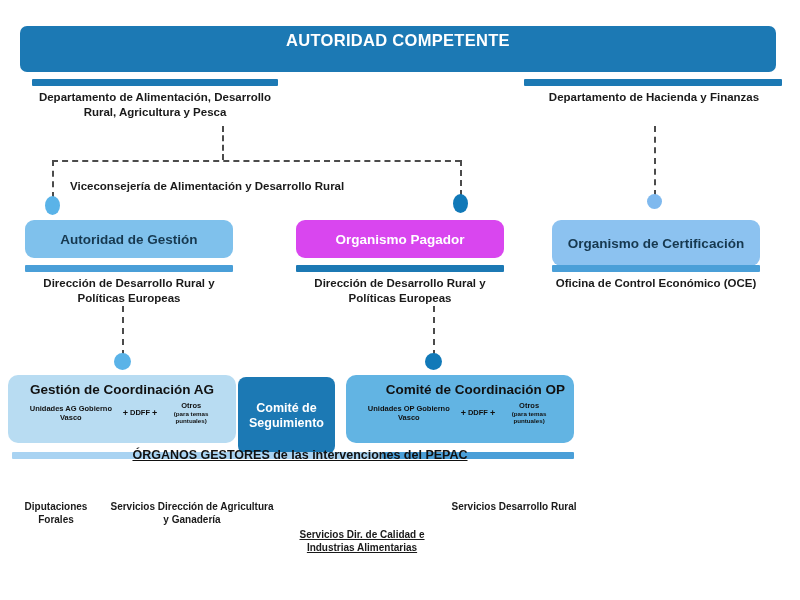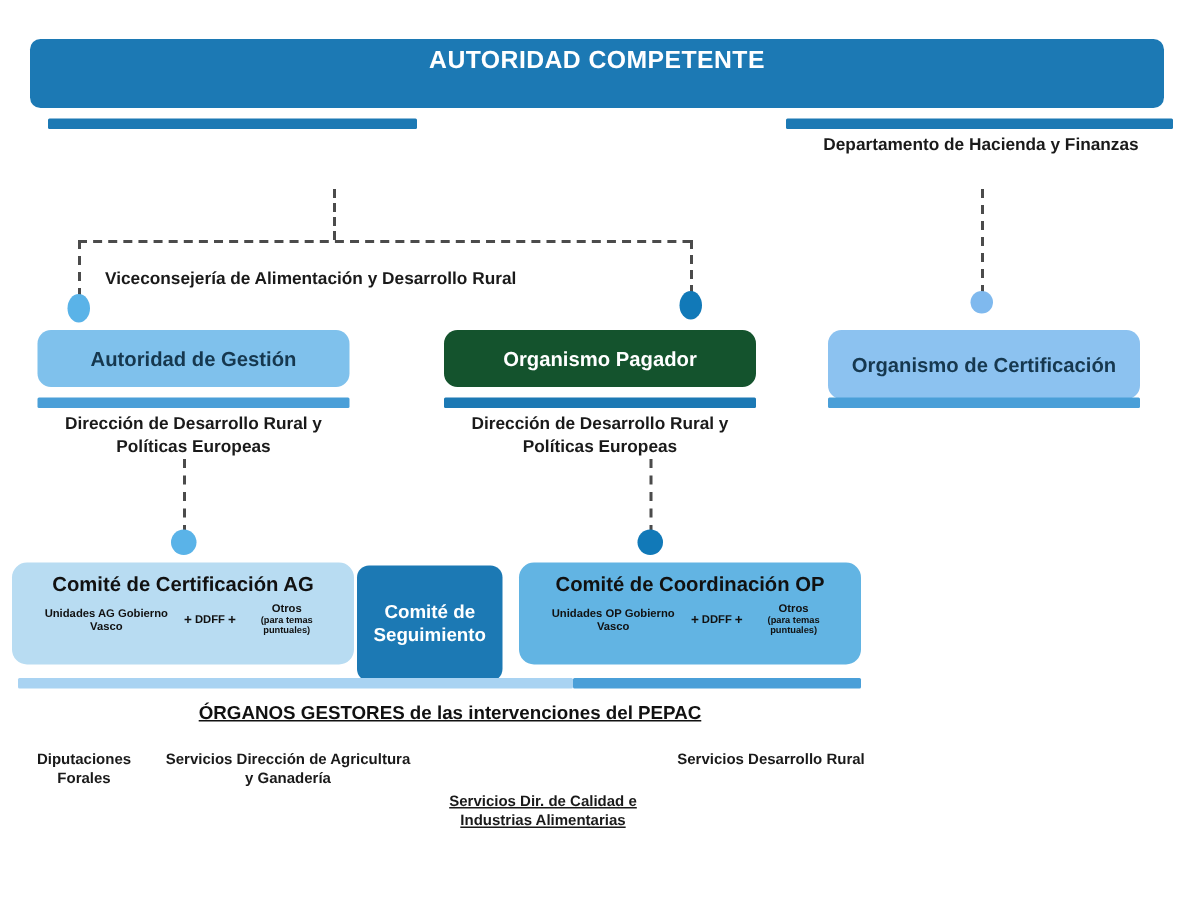--- a/index.html
+++ b/index.html
@@ -79,21 +79,21 @@
     display: flex;
     align-items: center;
     justify-content: center;
     text-align: center;
     box-sizing: border-box;
     padding: 4px 8px;
     font-size: 13.5px;
     font-weight: bold;
   }
   .rolebox.light { background: #7fc1ec; color: #16384f; }
-  .rolebox.dark  { background: #14532d; color: #ffffff; }
+  .rolebox.dark  { background: #d946ef; color: #ffffff; }
   .rolebox.mid   { background: #8cc2f0; color: #16384f; }
 
   
   .committee {
     border-radius: 10px;
     box-sizing: border-box;
     padding: 7px 9px 8px;
     display: flex;
     flex-direction: column;
     align-items: center;
@@ -176,20 +176,21 @@
 </head>
 <body>
 
 <div id="canvas">
 
   <div class="abs banner">
     <div class="banner-title">AUTORIDAD COMPETENTE</div>
   </div>
 
   <div class="abs bar bar-dark" style="left:32px; top:79px; width:246px;"></div>
+  <div class="abs label" style="left:30px; top:90px; width:250px;">Departamento de Alimentación, Desarrollo Rural, Agricultura y Pesca</div>
 
   <div class="abs bar bar-dark" style="left:524px; top:79px; width:258px;"></div>
   <div class="abs label" style="left:518px; top:90px; width:272px;">Departamento de Hacienda y Finanzas</div>
 
   <div class="abs vline" style="left:222px; top:126px; height:34px;"></div>
 
   <div class="abs hline" style="left:52px; top:160px; width:409px;"></div>
 
   <div class="abs vline" style="left:52px; top:160px; height:38px;"></div>
 
@@ -206,67 +207,68 @@
   <div class="abs rolebox light" style="left:25px; top:220px; width:208px; height:38px;text-align:right;">Autoridad de Gestión</div>
   <div class="abs bar bar-mid" style="left:25px; top:265px; width:208px;"></div>
   <div class="abs label" style="left:20px; top:276px; width:218px;">Dirección de Desarrollo Rural y Políticas Europeas</div>
 
   <div class="abs rolebox dark" style="left:296px; top:220px; width:208px; height:38px;">Organismo Pagador</div>
   <div class="abs bar bar-dark" style="left:296px; top:265px; width:208px;"></div>
   <div class="abs label" style="left:292px; top:276px; width:216px;">Dirección de Desarrollo Rural y Políticas Europeas</div>
 
   <div class="abs rolebox mid" style="left:552px; top:220px; width:208px; height:46px;">Organismo de Certificación</div>
   <div class="abs bar bar-mid" style="left:552px; top:265px; width:208px;"></div>
+  <div class="abs label" style="left:548px; top:276px; width:216px;">Oficina de Control Económico (OCE)</div>
 
   <div class="abs vline" style="left:122px; top:306px; height:50px;"></div>
   <div class="abs node node-mid" style="left:114px; top:353px; width:17px; height:17px;"></div>
 
   <div class="abs vline" style="left:433px; top:306px; height:50px;"></div>
   <div class="abs node node-dark" style="left:425px; top:353px; width:17px; height:17px;"></div>
 
   <div class="abs committee ag" style="left:8px; top:375px; width:228px; height:68px;">
-    <div class="committee-title">Comité de Certificación AG</div>
+    <div class="committee-title">Gestión de Coordinación AG</div>
     <div class="members">
       <div class="member">
         <span>Unidades AG Gobierno Vasco</span>
       </div>
       <div class="plus">+</div>
       <div class="member">
         <span>DDFF</span>
       </div>
       <div class="plus">+</div>
       <div class="member">
         <span>Otros</span>
         <span class="note">(para temas puntuales)</span>
       </div>
     </div>
   </div>
 
   <div class="abs seguimiento" style="left:238px; top:377px; width:97px; height:77px;">Comité de Seguimiento</div>
 
-  <div class="abs committee op" style="left:346px; top:375px; width:228px; height:68px;">
+  <div class="abs committee op" style="left:346px; top:375px; width:228px; height:68px;align-items:flex-end;">
     <div class="committee-title">Comité de Coordinación OP</div>
     <div class="members">
       <div class="member">
         <span>Unidades OP Gobierno Vasco</span>
       </div>
       <div class="plus">+</div>
       <div class="member">
         <span>DDFF</span>
       </div>
       <div class="plus">+</div>
       <div class="member">
         <span>Otros</span>
         <span class="note">(para temas puntuales)</span>
       </div>
     </div>
   </div>
 
   <div class="abs bar bar-light" style="left:12px; top:452px; width:370px;"></div>
   <div class="abs bar bar-mid" style="left:382px; top:452px; width:192px;"></div>
-  <div class="abs organos-title" style="left:60px; top:468px; width:480px;">ÓRGANOS GESTORES de las intervenciones del PEPAC</div>
+  <div class="abs organos-title" style="left:60px; top:448px; width:480px;">ÓRGANOS GESTORES de las intervenciones del PEPAC</div>
 
   <div class="abs label-sm" style="left:110px; top:500px; width:164px;">Servicios Dirección de Agricultura y Ganadería</div>
   <div class="abs label-sm" style="left:8px; top:500px; width:96px;">Diputaciones Forales</div>
   <div class="abs label-sm" style="left:282px; top:528px; width:160px;text-decoration:underline;">Servicios Dir. de Calidad e Industrias Alimentarias</div>
   <div class="abs label-sm" style="left:450px; top:500px; width:128px;">Servicios Desarrollo Rural</div>
 
 </div>
 
 </body></html>

